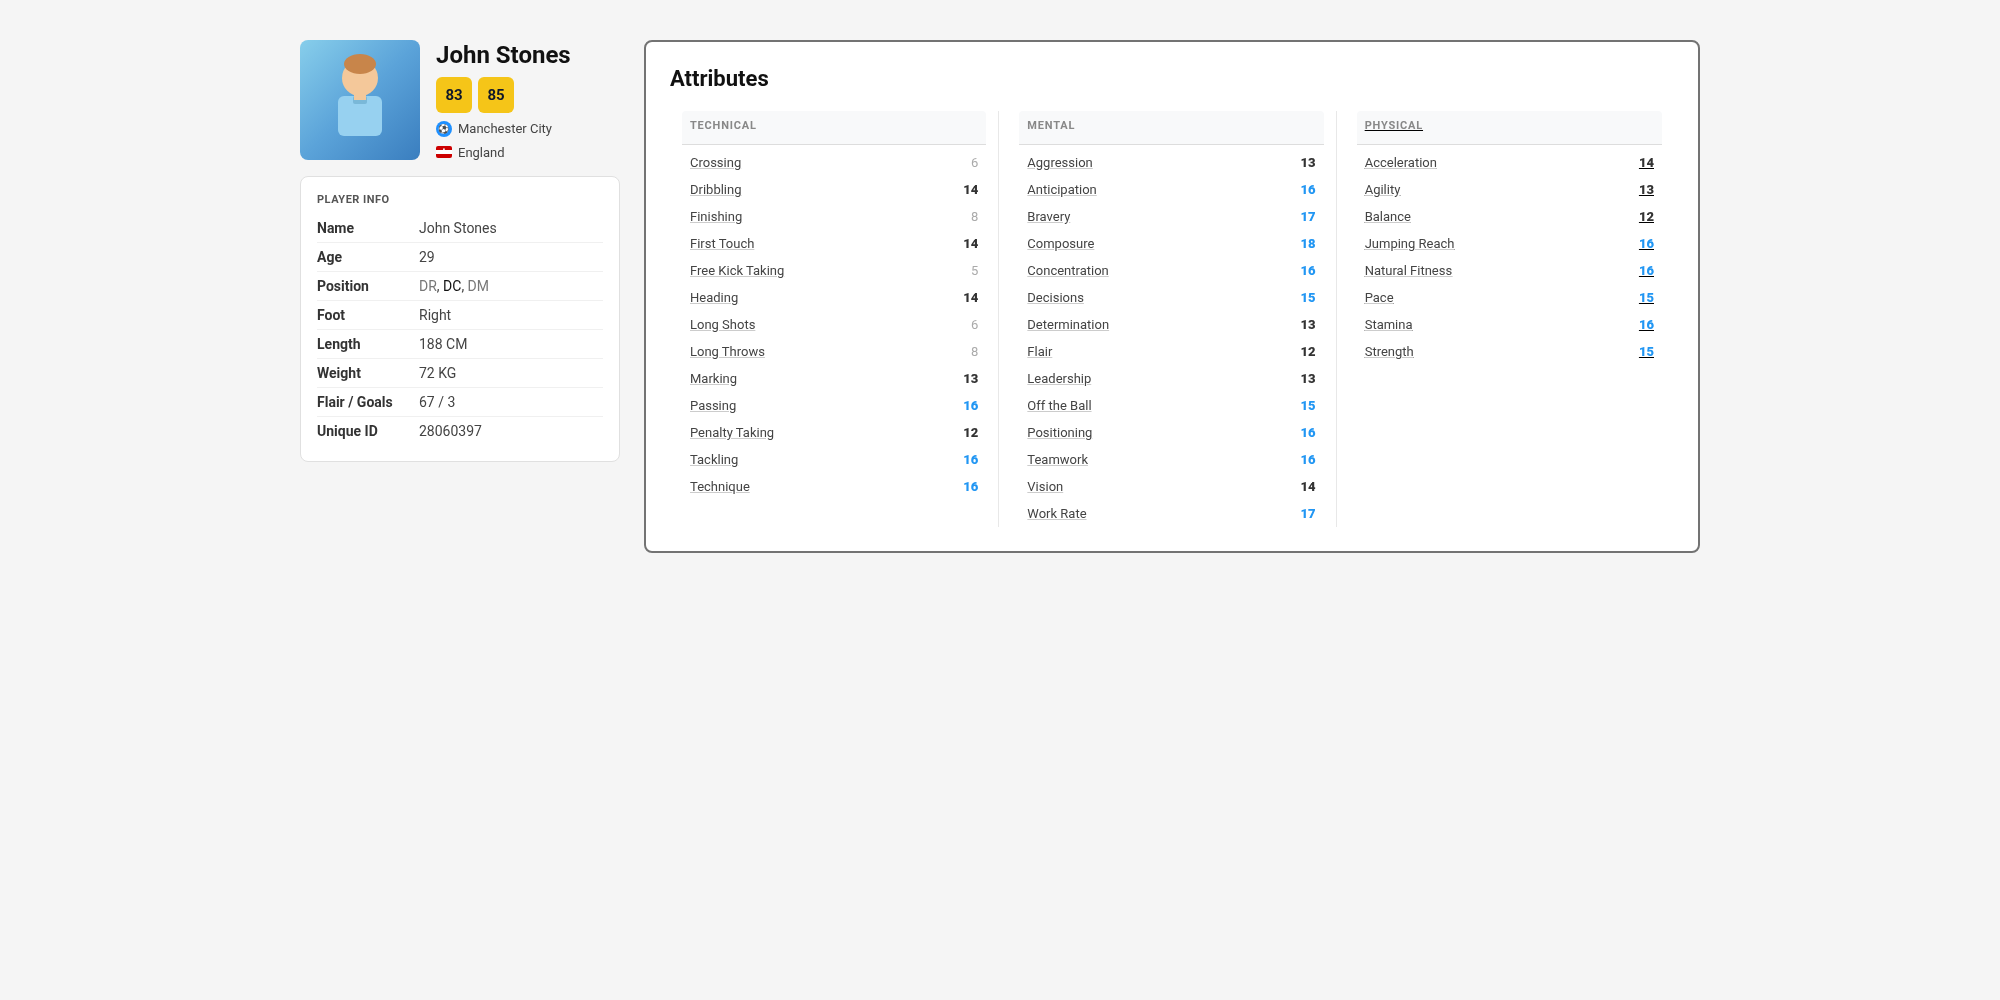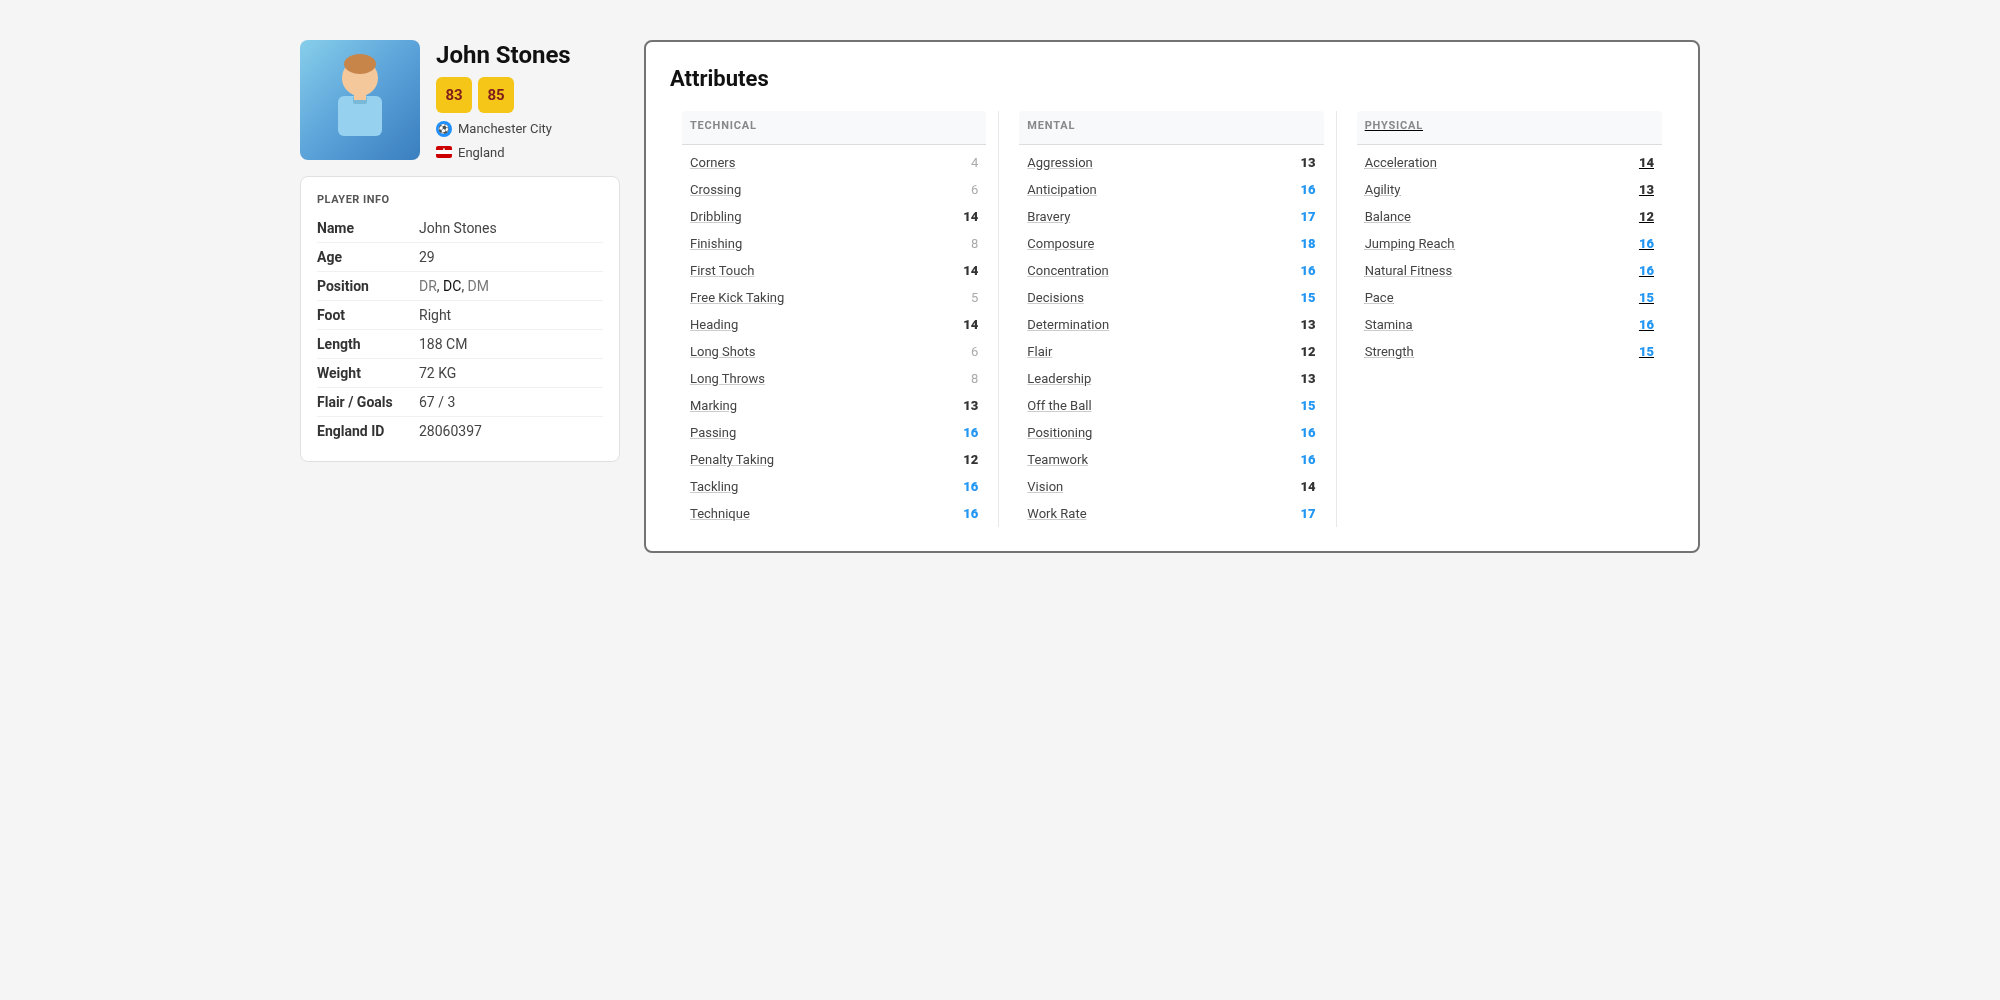--- a/index.html
+++ b/index.html
@@ -61,21 +61,21 @@
     .rating-badge {
       width: 36px;
       height: 36px;
       background: #f5c518;
       border-radius: 6px;
       display: flex;
       align-items: center;
       justify-content: center;
       font-weight: 700;
       font-size: 15px;
-      color: #7f1d1d;
+      color: #0f172a;
     }
     .player-club, .player-nation {
       display: flex;
       align-items: center;
       gap: 6px;
       font-size: 13px;
       color: #444;
     }
     .club-icon {
       width: 16px;
@@ -279,38 +279,34 @@
         <span class="info-label">Weight</span>
         <span class="info-value">72 KG</span>
       </div>
 
       <div class="info-row">
         <span class="info-label">Flair / Goals</span>
         <span class="info-value">67 / 3</span>
       </div>
 
       <div class="info-row">
-        <span class="info-label">England ID</span>
+        <span class="info-label">Unique ID</span>
         <span class="info-value">28060397</span>
       </div>
     </div>
   </div>
 
   <div class="right-panel">
     <h2 class="attributes-title">Attributes</h2>
 
     <div class="attributes-grid">
 
       <div class="attr-column">
         <div class="attr-column-header">TECHNICAL</div>
         <div class="attr-row">
-          <span class="attr-name">Corners</span>
-          <span class="attr-value low">4</span>
-        </div>
-        <div class="attr-row">
           <span class="attr-name">Crossing</span>
           <span class="attr-value low">6</span>
         </div>
         <div class="attr-row">
           <span class="attr-name">Dribbling</span>
           <span class="attr-value normal"><b>14</b></span>
         </div>
         <div class="attr-row">
           <span class="attr-name">Finishing</span>
           <span class="attr-value low">8</span>

